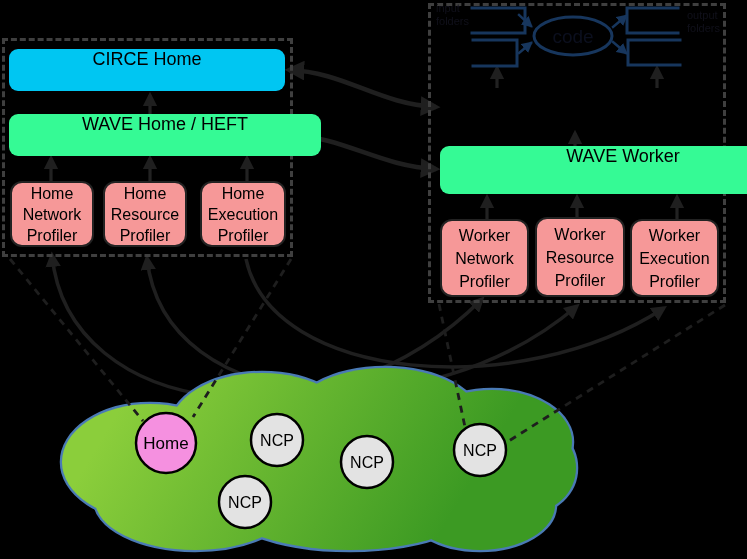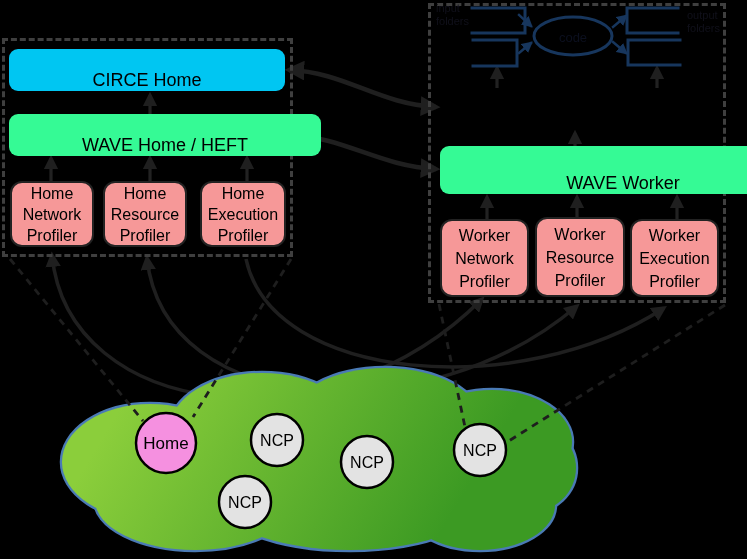--- a/index.html
+++ b/index.html
@@ -5,41 +5,41 @@
   html,body{margin:0;padding:0;background:#000;}
   .stage{
     position:relative;width:747px;height:559px;background:#000;
     font-family:"Liberation Sans", sans-serif;color:#000;overflow:hidden;
   }
   .stage svg{position:absolute;left:0;top:0;z-index:1;}
   .dashed-group{
     position:absolute;border:3px dashed #3f3f3f;z-index:2;background:transparent;
   }
   .block{
-    position:absolute;z-index:3;display:flex;align-items:flex-end;justify-content:center;
+    position:absolute;z-index:3;display:flex;align-items:flex-start;justify-content:center;
     border-radius:9px;font-size:18px;color:#000;text-align:center;
   }
   .cyan{background:#00c6f2;}
   .green{background:#35fa95;}
   .profiler{
     position:absolute;z-index:3;display:flex;flex-direction:column;align-items:center;justify-content:center;
     background:#f69898;border:2px solid #222;border-radius:12px;
     font-size:16px;line-height:21px;text-align:center;color:#000;
   }
   .profiler.worker{line-height:23px;}
   .node-label{
     position:absolute;z-index:4;text-align:center;color:#000;font-size:16px;
     transform:translate(-50%,-50%);white-space:nowrap;
   }
   .queue-label{
     position:absolute;z-index:3;font-size:11px;line-height:13px;color:#10101a;
     text-align:left;white-space:nowrap;
   }
   .code-label{
-    position:absolute;z-index:3;font-size:13px;color:#0b0f1e;
+    position:absolute;z-index:3;font-size:19px;color:#0b0f1e;
     transform:translate(-50%,-50%);
   }
 </style>
 </head>
 <body>
 
 <div class="stage">
 
   <svg width="747" height="559" viewBox="0 0 747 559">
     <defs>

